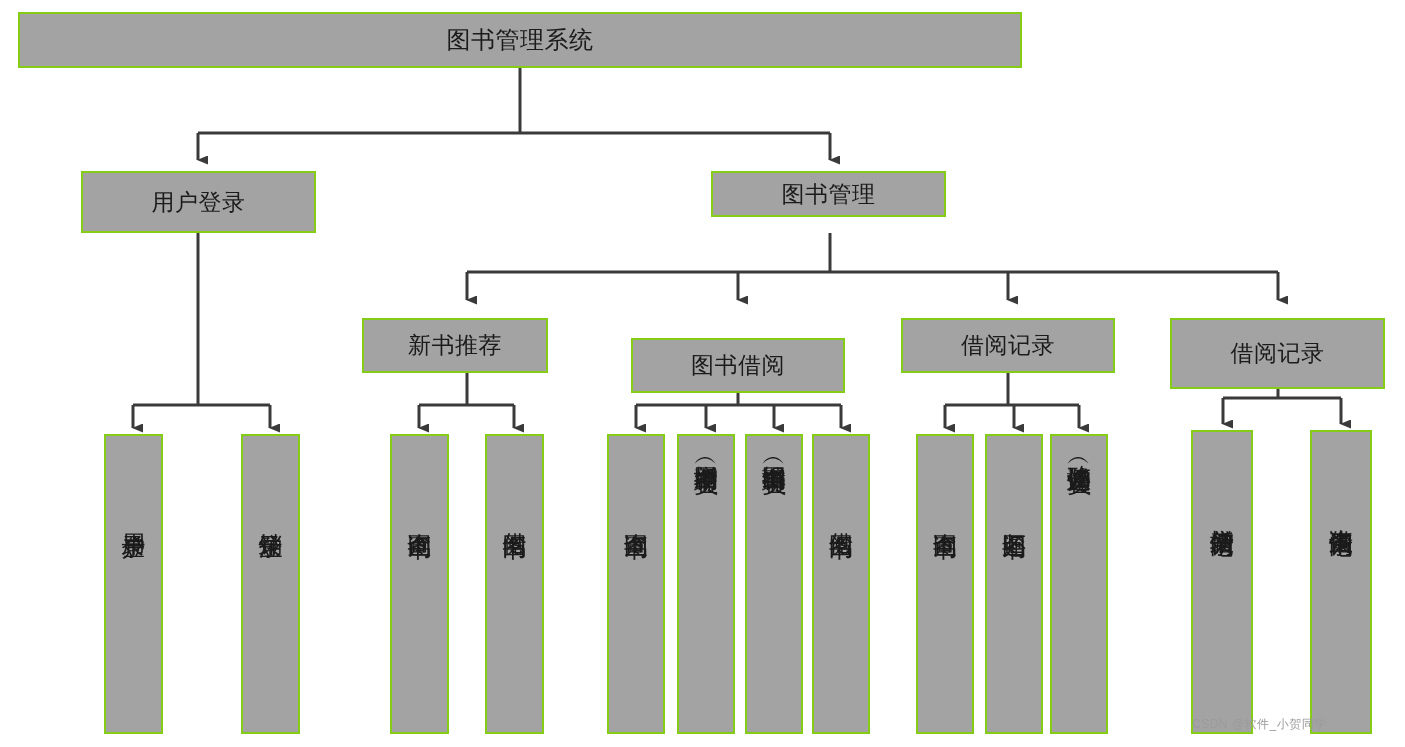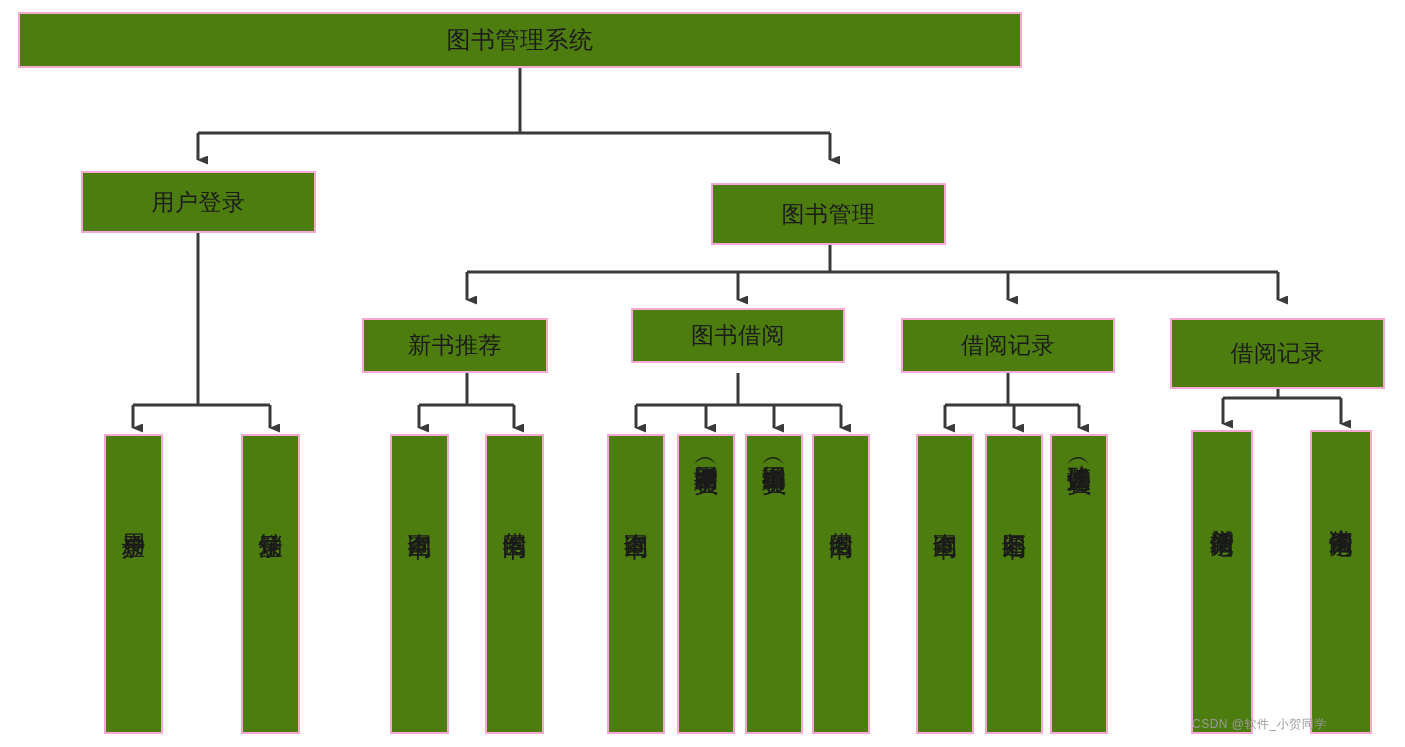--- a/index.html
+++ b/index.html
@@ -20,22 +20,22 @@
   svg.edges {
     position: absolute;
     left: 0;
     top: 0;
     width: 1405px;
     height: 747px;
   }
   .node {
     position: absolute;
     box-sizing: border-box;
-    background: #4d7c0f;
-    border: 2px solid #f9a8d4;
+    background: #a3a3a3;
+    border: 2px solid #84cc16;
     display: flex;
     align-items: center;
     justify-content: center;
     color: #1b1b1b;
   }
   .node-label {
     display: block;
     text-align: center;
     line-height: 1.22;
     letter-spacing: 0.5px;
@@ -129,28 +129,28 @@
     </g>
   </svg>
 
   <div class="node horizontal root" style="left:18px; top:12px; width:1004px; height:56px;">
     <span class="node-label">图书管理系统</span>
   </div>
 
   <div class="node horizontal" style="left:81px; top:171px; width:235px; height:62px;">
     <span class="node-label">用户登录</span>
   </div>
-  <div class="node horizontal" style="left:711px; top:171px; width:235px; height:62px;margin-top:12px;">
+  <div class="node horizontal" style="left:711px; top:171px; width:235px; height:46px;">
     <span class="node-label">图书管理</span>
   </div>
 
   <div class="node horizontal" style="left:362px; top:318px; width:186px; height:55px;">
     <span class="node-label">新书推荐</span>
   </div>
-  <div class="node horizontal" style="left:631px; top:308px; width:214px; height:55px;">
+  <div class="node horizontal" style="left:631px; top:338px; width:214px; height:55px;">
     <span class="node-label">图书借阅</span>
   </div>
   <div class="node horizontal" style="left:901px; top:318px; width:214px; height:55px;">
     <span class="node-label">借阅记录</span>
   </div>
   <div class="node horizontal" style="left:1170px; top:318px; width:215px; height:71px;">
     <span class="node-label">借阅记录</span>
   </div>
 
   <div class="node vertical mid" style="left:104px; top:434px; width:59px; height:300px;">

